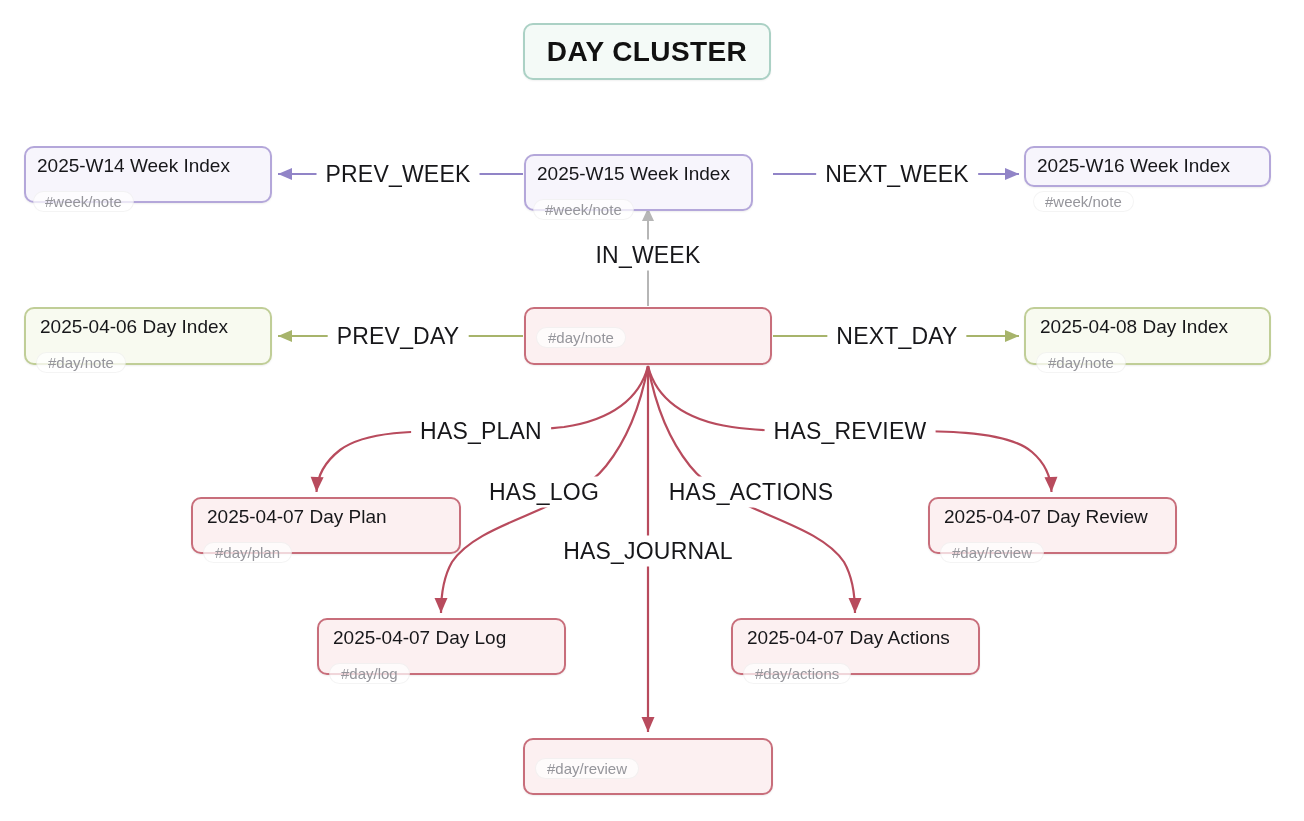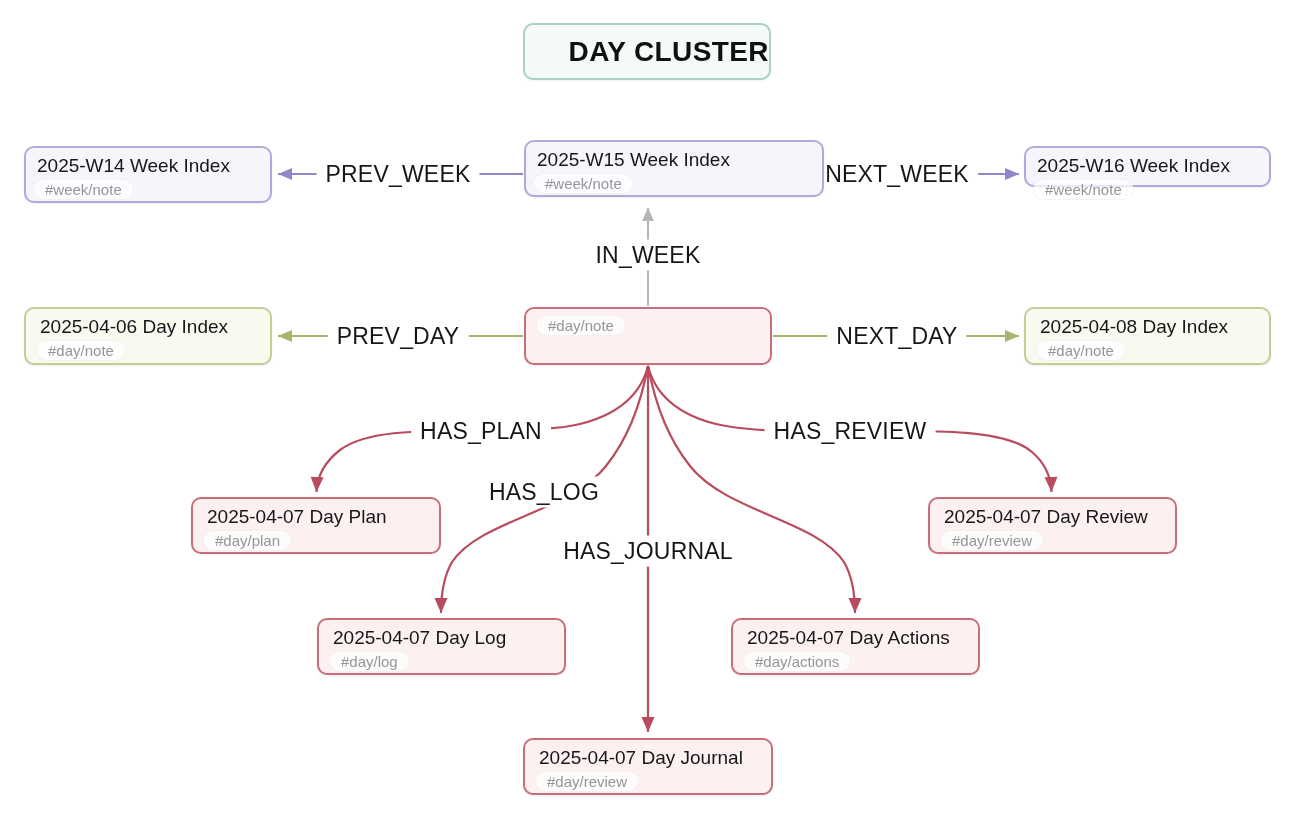--- a/index.html
+++ b/index.html
@@ -22,32 +22,32 @@
     background:#ffffff;padding:2px 9px;white-space:nowrap;
     font-size:23px;color:var(--text);letter-spacing:0.2px;
   }
   .node{
     position:absolute;z-index:3;box-sizing:border-box;border-radius:10px;
     border:2px solid;padding:6px 14px 6px 14px;
     box-shadow:0 1px 2px rgba(0,0,0,0.07);
   }
   .node-title{font-size:19px;font-weight:500;color:var(--text);line-height:1.3;white-space:nowrap;}
   .node-tag{
-    display:inline-block;margin-top:0;margin-left:-4px;padding:1px 11px;
+    display:inline-block;margin-top:12px;margin-left:-4px;padding:1px 11px;
     border-radius:999px;background:rgba(255,255,255,0.72);
     border:1px solid rgba(0,0,0,0.045);
     font-size:15px;color:var(--tag-text);white-space:nowrap;
   }
   .n-week{background:var(--week-bg);border-color:var(--week-border);padding-left:11px;}
   .n-day{background:var(--day-bg);border-color:var(--day-border);}
   .n-current{background:var(--current-bg);border-color:var(--current-border);}
   .title-node{
     position:absolute;z-index:3;box-sizing:border-box;border-radius:10px;
     background:var(--title-bg);border:2px solid var(--title-border);
-    display:flex;align-items:center;justify-content:flex-end;
+    display:flex;align-items:center;justify-content:center;
     box-shadow:0 1px 2px rgba(0,0,0,0.06);
   }
   .title-text{font-size:28px;font-weight:800;color:#111;letter-spacing:0.4px;}
 </style>
 </head>
 <body>
 
 <div class="canvas">
 
   <svg class="edges" width="1304" height="821" viewBox="0 0 1304 821">
@@ -80,65 +80,65 @@
   </svg>
 
   <div class="edge-label" style="left:398px;top:174px">PREV_WEEK</div>
   <div class="edge-label" style="left:897px;top:174px">NEXT_WEEK</div>
   <div class="edge-label" style="left:648px;top:255px">IN_WEEK</div>
   <div class="edge-label" style="left:897px;top:336px">NEXT_DAY</div>
   <div class="edge-label" style="left:398px;top:336px">PREV_DAY</div>
   <div class="edge-label" style="left:481px;top:431px">HAS_PLAN</div>
   <div class="edge-label" style="left:850px;top:431px">HAS_REVIEW</div>
   <div class="edge-label" style="left:544px;top:492px">HAS_LOG</div>
+  <div class="edge-label" style="left:751px;top:492px">HAS_ACTIONS</div>
   <div class="edge-label" style="left:648px;top:551px">HAS_JOURNAL</div>
 
   <div class="title-node" style="left:523px;top:23px;width:248px;height:57px">
     <span class="title-text">DAY CLUSTER</span>
   </div>
 
   <div class="node n-week" style="left:24px;top:146px;width:248px;height:57px">
     <div class="node-title">2025-W14 Week Index</div>
     <div class="node-tag">#week/note</div>
   </div>
-  <div class="node n-week" style="left:524px;top:140px;width:300px;height:57px">
+  <div class="node n-week" style="left:524px;top:154px;width:229px;height:57px">
     <div class="node-title">2025-W15 Week Index</div>
     <div class="node-tag">#week/note</div>
   </div>
   <div class="node n-week" style="left:1024px;top:146px;width:247px;height:41px">
     <div class="node-title">2025-W16 Week Index</div>
     <div class="node-tag">#week/note</div>
   </div>
 
   <div class="node n-day" style="left:24px;top:307px;width:248px;height:58px">
     <div class="node-title">2025-04-06 Day Index</div>
     <div class="node-tag">#day/note</div>
   </div>
   <div class="node n-current" style="left:524px;top:307px;width:248px;height:58px">
     <div class="node-tag">#day/note</div>
   </div>
   <div class="node n-day" style="left:1024px;top:307px;width:247px;height:58px">
     <div class="node-title">2025-04-08 Day Index</div>
     <div class="node-tag">#day/note</div>
   </div>
 
-  <div class="node n-current" style="left:191px;top:497px;width:250px;height:57px">
+  <div class="node n-current" style="left:191px;top:497px;width:270px;height:57px">
     <div class="node-title">2025-04-07 Day Plan</div>
     <div class="node-tag">#day/plan</div>
   </div>
   <div class="node n-current" style="left:928px;top:497px;width:249px;height:57px">
     <div class="node-title">2025-04-07 Day Review</div>
     <div class="node-tag">#day/review</div>
   </div>
   <div class="node n-current" style="left:317px;top:618px;width:249px;height:57px">
     <div class="node-title">2025-04-07 Day Log</div>
     <div class="node-tag">#day/log</div>
   </div>
   <div class="node n-current" style="left:731px;top:618px;width:249px;height:57px">
     <div class="node-title">2025-04-07 Day Actions</div>
     <div class="node-tag">#day/actions</div>
   </div>
   <div class="node n-current" style="left:523px;top:738px;width:250px;height:57px">
-    <div class="node-title">2025-04-07 Day Journal</div>
     <div class="node-tag">#day/review</div>
   </div>
 
 </div>
 
 </body></html>

